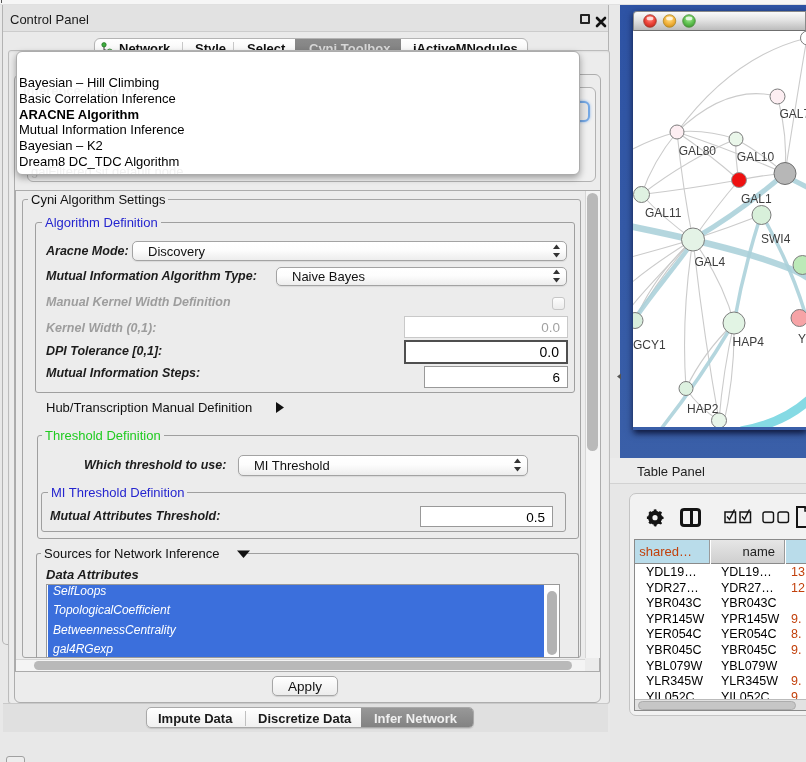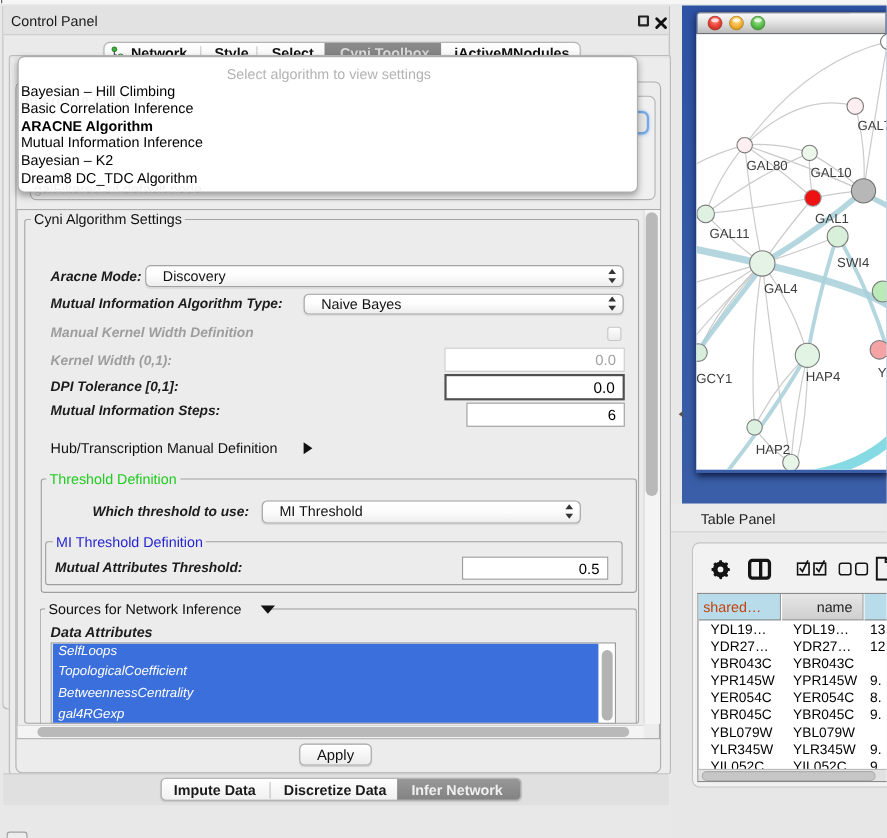--- a/index.html
+++ b/index.html
@@ -69,20 +69,23 @@
 
   <div class="abs" style="left:582px;top:186px;width:15px;height:467px;background:#f4f4f4;border-left:1px solid #d6d6d6;"></div>
   <div class="abs" style="left:584px;top:188px;width:11px;height:258px;background:#b9b9b9;border-radius:6px;"></div>
 
   <div class="abs" style="left:13px;top:654px;width:569px;height:12px;background:#f4f4f4;border-top:1px solid #d6d6d6;"></div>
   <div class="abs" style="left:31px;top:656px;width:538px;height:9px;background:#b9b9b9;border-radius:5px;"></div>
 
   <div class="grp" style="left:19px;top:194px;width:559px;height:459px;border-color:#a5a5a5;">
     <div class="gt" style="left:5px;color:#111;">Cyni Algorithm Settings</div>
 
+    <div class="grp" style="left:12px;top:22px;width:540px;height:171px;">
+      <div class="gt" style="left:6px;color:#2525cf;">Algorithm Definition</div>
+    </div>
     <div class="lbl" style="left:23px;top:43.5px;">Aracne Mode:</div>
     <div class="combo" style="left:109px;top:41px;width:435px;height:20px;">
       <div class="ct">Discovery</div>
       <svg class="stepper" viewBox="0 0 9 14">
           <path d="M4.5 0.5 L8 5 L1 5 Z" fill="#333"></path>
           <path d="M4.5 13.5 L8 9 L1 9 Z" fill="#333"></path>
         </svg>
     </div>
     <div class="lbl" style="left:23px;top:69px;">Mutual Information Algorithm Type:</div>
     <div class="combo" style="left:253px;top:66.5px;width:291px;height:19px;">
@@ -155,21 +158,20 @@
     <div class="abs" style="left:214px;top:0;width:114px;height:21px;background:linear-gradient(180deg,#989898,#808080);"></div>
     <div class="abs b" style="left:11px;top:3px;font-size:13px;color:#1a1a1a;">Impute Data</div>
     <div class="abs b" style="left:111px;top:3px;font-size:13px;color:#1a1a1a;">Discretize Data</div>
     <div class="abs b" style="left:227px;top:3px;font-size:13px;color:#f0f0f0;">Infer Network</div>
   </div>
 </div>
 
 <div class="abs" style="left:16px;top:51px;width:564px;height:124px;background:#ffffff;border:1px solid #acacac;border-radius:6px;box-shadow:0 3px 7px rgba(0,0,0,0.35);z-index:50;overflow:hidden;">
   <div class="abs b" style="left:6px;top:31px;font-size:13px;color:#f4f4f4;">Inference Algorithm:</div>
   <div class="abs" style="left:14px;top:112px;font-size:13px;color:#f1f1f1;">galFiltered.sif default node</div>
-  <div class="abs" style="left:0;top:8px;width:564px;text-align:center;font-size:13px;color:#b3b3b3;">Select algorithm to view settings</div>
   <div class="abs" style="left:2px;top:23px;font-size:13px;color:#000;line-height:15.8px;white-space:nowrap;">
     Bayesian – Hill Climbing<br>
     Basic Correlation Inference<br>
     <span class="b">ARACNE Algorithm</span><br>
     Mutual Information Inference<br>
     Bayesian – K2<br>
     Dream8 DC_TDC Algorithm
   </div>
 </div>
 
@@ -335,21 +337,21 @@
 YIL052C</div>
   <div class="abs" style="left:86px;top:25px;font-size:12.5px;color:#000;line-height:15.6px;white-space:pre;">YDL19…
 YDR27…
 YBR043C
 YPR145W
 YER054C
 YBR045C
 YBL079W
 YLR345W
 YIL052C</div>
-  <div class="abs" style="left:156px;top:25px;font-size:12.5px;color:#000000;line-height:15.6px;white-space:pre;">13
+  <div class="abs" style="left:156px;top:25px;font-size:12.5px;color:#c2410c;line-height:15.6px;white-space:pre;">13
 12
 
 9.
 8.
 9.
 
 9.
 9.</div>
 
   <div class="abs" style="left:0;top:159px;width:172px;height:13px;background:#e2e2e2;border-top:1px solid #bbb;"></div>

